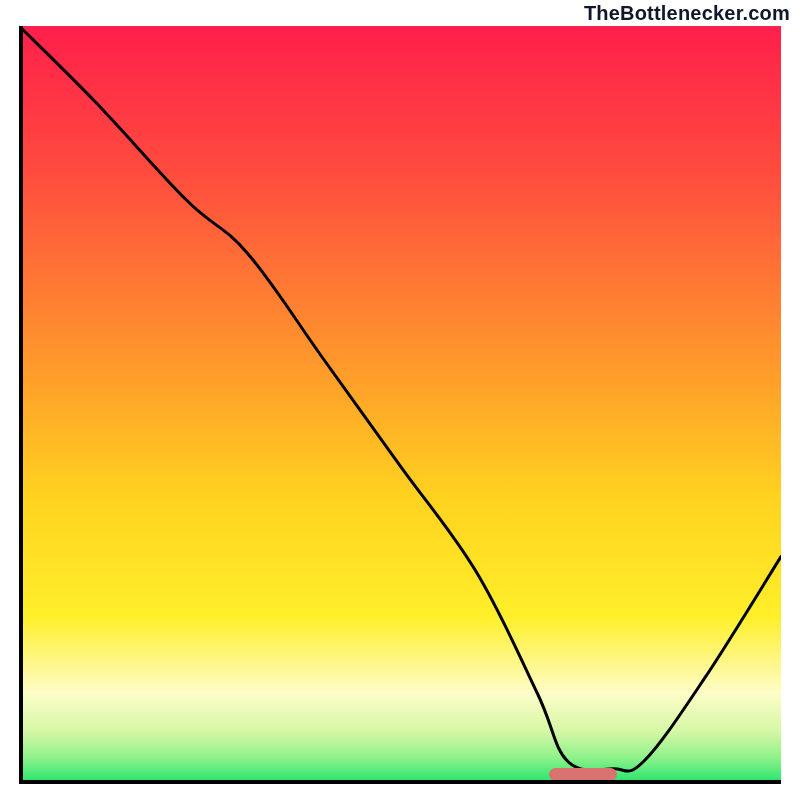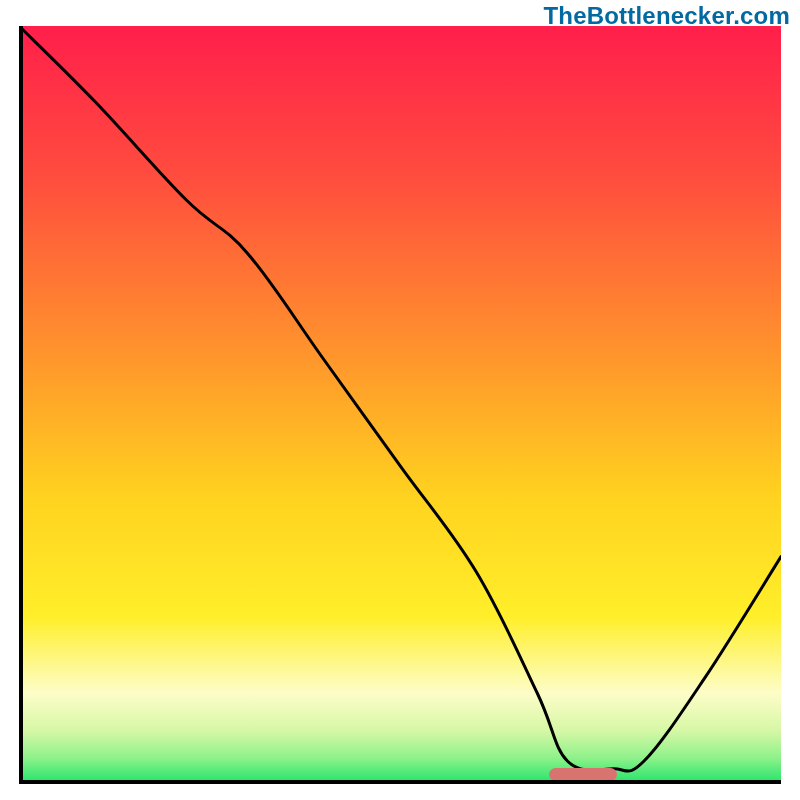--- a/index.html
+++ b/index.html
@@ -13,23 +13,23 @@
   }
   .viewport {
     position: relative;
     width: 800px;
     height: 800px;
   }
   .watermark {
     position: absolute;
     top: 2px;
     right: 10px;
-    font-size: 24px;
+    font-size: 20px;
     font-weight: 600;
-    color: #0369a1;
+    color: #0f172a;
     letter-spacing: 0.2px;
     z-index: 30;
   }
   .plot {
     position: absolute;
     left: 19px;
     top: 26px;
     width: 762px;
     height: 758px;
     box-sizing: border-box;

